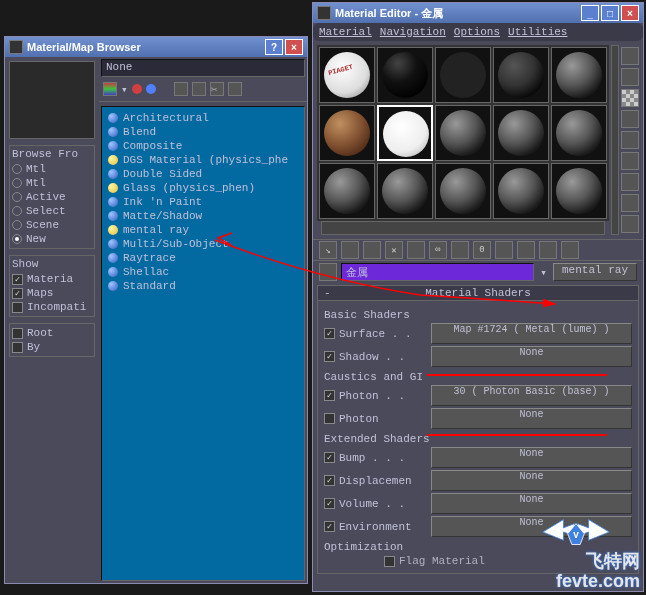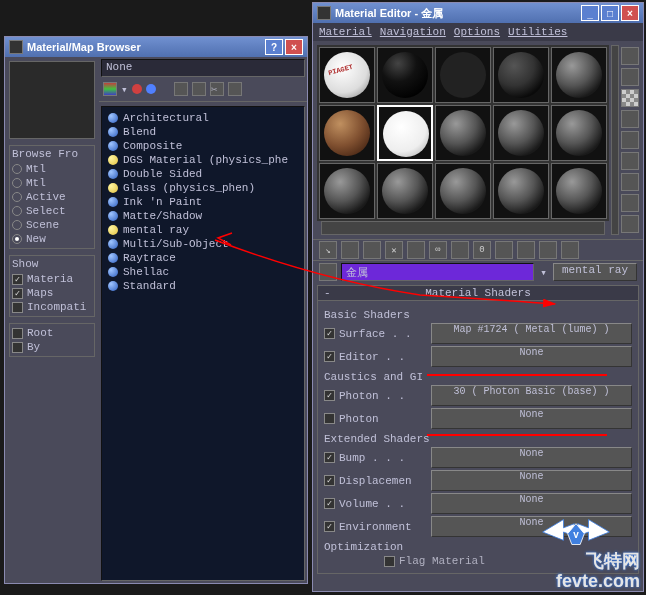--- a/index.html
+++ b/index.html
@@ -3,42 +3,42 @@
 <meta charset="utf-8">
 <style>
 * { margin: 0; padding: 0; box-sizing: border-box; }
 body { font-family: "Courier New", monospace; font-size: 11px; background: #1a1a1a; width: 646px; height: 595px; position: relative; overflow: hidden; color: #b0b0c0; }
 .window { position: absolute; background: #4a4a5a; border: 1px solid #8a8ab0; }
 .titlebar { height: 20px; background: linear-gradient(180deg, #7090d0, #5070b0); display: flex; align-items: center; padding: 0 4px; color: #fff; font-family: Verdana, sans-serif; font-size: 11px; font-weight: bold; }
 .titlebar .icon { width: 14px; height: 14px; background: #333; margin-right: 4px; border: 1px solid #777; }
 .titlebar .spacer { flex: 1; }
 .titlebar .winbtn { width: 18px; height: 16px; margin-left: 2px; background: #5b80d0; border: 1px solid #fff; display: flex; align-items: center; justify-content: center; font-family: Arial; font-size: 10px; font-weight: bold; color: #fff; cursor: pointer; }
 .titlebar .close { background: #d05050; }
-.menubar { height: 18px; background: #3a3a48; display: flex; padding: 0 6px; gap: 8px; align-items: center; color: #c0c0d8; font-size: 11px; }
+.menubar { height: 18px; background: #3a3a48; display: flex; padding: 0 6px; gap: 8px; align-items: center; color: #c0c0d8; font-size: 11px; border-radius: 6px; }
 .menubar span { text-decoration: underline; text-decoration-color: #c0c0d8; cursor: pointer; }
 
 
 #browser { left: 4px; top: 36px; width: 304px; height: 548px; }
 #browser .body { display: flex; height: calc(100% - 20px); }
 #browser .leftcol { width: 94px; background: #4a4a5a; padding: 4px; display: flex; flex-direction: column; gap: 6px; }
 .preview-box { width: 86px; height: 78px; background: #2a2a2a; border: 1px solid #666; }
 .group { background: #4a4a5a; border: 1px solid #666; padding: 2px; }
 .group-title { font-size: 11px; color: #c0c0d8; margin-bottom: 2px; white-space: nowrap; overflow: hidden; }
 .radio-row, .chk-row { display: flex; align-items: center; font-size: 11px; color: #c0c0d8; padding: 1px 0; white-space: nowrap; overflow: hidden; }
 .radio-dot { width: 10px; height: 10px; border-radius: 50%; border: 1px solid #888; margin-right: 4px; display: inline-block; }
 .radio-dot.on::after { content: ''; display: block; width: 4px; height: 4px; background: #fff; border-radius: 50%; margin: 2px; }
 .chk-box { width: 11px; height: 11px; border: 1px solid #888; background: #333; margin-right: 4px; display: inline-flex; align-items: center; justify-content: center; font-size: 9px; color: #ddd; }
 #browser .rightcol { flex: 1; display: flex; flex-direction: column; background: #4a4a5a; }
 .searchbar { height: 18px; background: #2a2a38; border: 1px inset #666; color: #c0c0d8; padding: 1px 4px; margin: 2px; }
 .toolbar-row { height: 20px; display: flex; align-items: center; gap: 4px; padding: 0 4px; }
 .tool-icon { width: 14px; height: 14px; background: #555; border: 1px solid #777; }
 .red-dot { width: 10px; height: 10px; background: #d04040; border-radius: 50%; }
 .blue-dot { width: 10px; height: 10px; background: #5080ff; border-radius: 50%; }
 .divider { height: 1px; background: #666; margin: 2px 0; }
-.matlist { flex: 1; background: #0f172a; border: 1px inset #666; margin: 2px; padding: 4px 6px; overflow: hidden; }
+.matlist { flex: 1; background: #0369a1; border: 1px inset #666; margin: 2px; padding: 4px 6px; overflow: hidden; }
 .matitem { display: flex; align-items: center; padding: 1px 0; color: #c0c0d8; font-size: 11px; cursor: pointer; }
 .matitem .bullet { width: 10px; height: 10px; border-radius: 50%; margin-right: 5px; }
 .b-blue { background: radial-gradient(circle at 30% 30%, #a0c5ff, #3060c0); }
 .b-yellow { background: radial-gradient(circle at 30% 30%, #fff5a0, #e0c040); }
 
 
 #editor { left: 312px; top: 2px; width: 332px; height: 590px; }
 #editor .body { height: calc(100% - 38px); background: #4a4a5a; display: flex; flex-direction: column; }
 .slots-area { display: flex; padding: 4px; gap: 2px; }
 .slots-grid { display: grid; grid-template-columns: repeat(5, 56px); grid-template-rows: repeat(3, 56px); gap: 2px; background: #333; padding: 2px; }
@@ -333,21 +333,21 @@
       <div class="rollout-body">
         <div class="section-label">Basic Shaders</div>
         <div id="basic-rows">
             <div class="shader-row">
               <span class="chk-box">✓</span>
               <span class="lbl">Surface . .</span>
               <span class="mapbtn">Map #1724  ( Metal (lume) )</span>
             </div>
             <div class="shader-row">
               <span class="chk-box">✓</span>
-              <span class="lbl">Editor . .</span>
+              <span class="lbl">Shadow . .</span>
               <span class="mapbtn">None</span>
             </div>
           </div>
         <div class="section-label">Caustics and GI</div>
         <div id="caustics-rows">
             <div class="shader-row">
               <span class="chk-box">✓</span>
               <span class="lbl">Photon . .</span>
               <span class="mapbtn">30  ( Photon Basic (base) )</span>
             </div>

